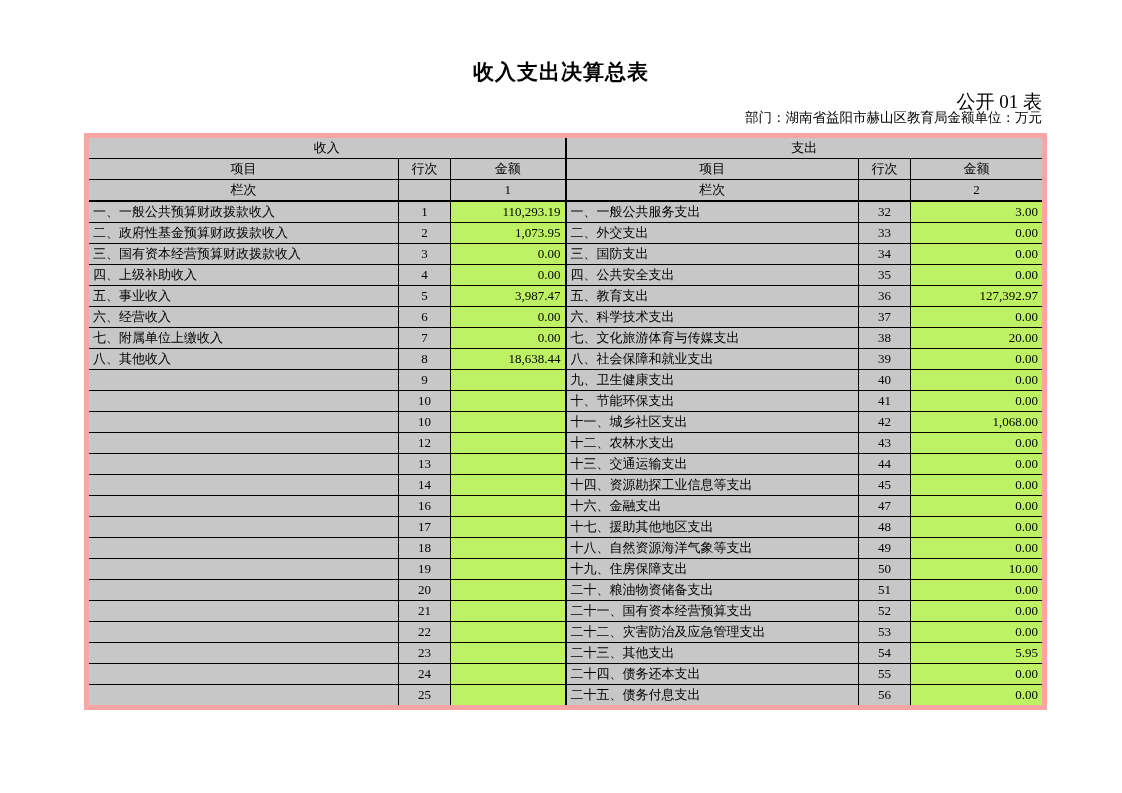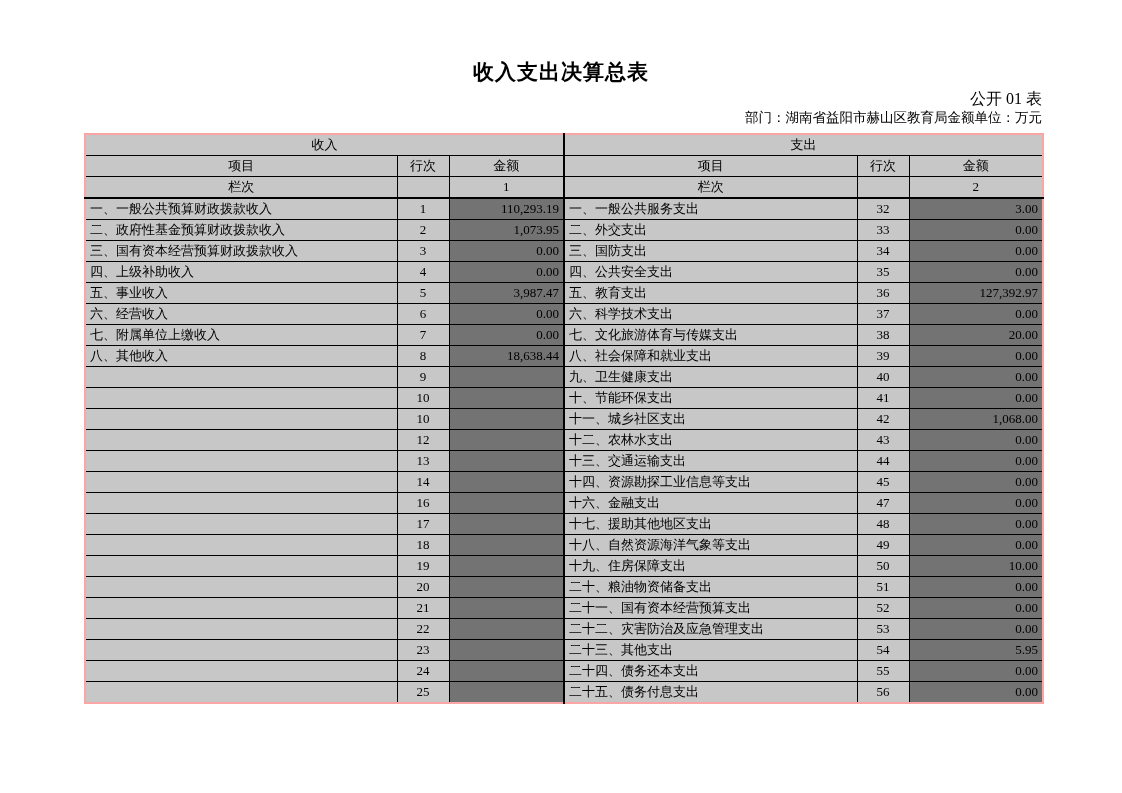--- a/index.html
+++ b/index.html
@@ -13,47 +13,47 @@
   }
   .page { position: relative; width: 1122px; height: 685px; background: #fff; }
 
   .doc-title {
     position: absolute; top: 58px; left: 0; width: 100%;
     text-align: center; font-size: 21px; font-weight: bold;
     letter-spacing: 1px;
   }
   .meta-code {
     position: absolute; top: 89px; left: 84px; width: 958px;
-    text-align: right; font-size: 16px;
+    text-align: right; font-size: 19px;
   }
   .meta-line {
     position: absolute; top: 109px; left: 84px; width: 958px;
     font-size: 13.5px;
     display: flex; justify-content: flex-end;
   }
 
   table.fin {
     position: absolute; top: 133px; left: 84px;
     width: 958px;
     border-collapse: collapse;
     table-layout: fixed;
-    border: 2px solid #fca5a5;
+    border: 5px solid #fca5a5;
     font-size: 13px;
   }
   table.fin td {
     border: 1px solid #000;
     height: 20px;
     line-height: 20px;
     white-space: nowrap;
     overflow: hidden;
     padding: 0 4px;
   }
   tr.band td { height: 21px; }
   .gray  { background: #c7c7c7; }
-  .white { background: #737373; }
+  .white { background: #bef264; }
   .center { text-align: center; }
   .item   { text-align: left; padding-left: 6px; }
   .amount { text-align: right; padding-right: 6px; }
   .divl   { border-left: 2px solid #000 !important; }
   tr.lanci td { border-bottom: 2px solid #000; margin-left: 39px; }
 </style>
 </head>
 <body>
 
 <div class="page">

